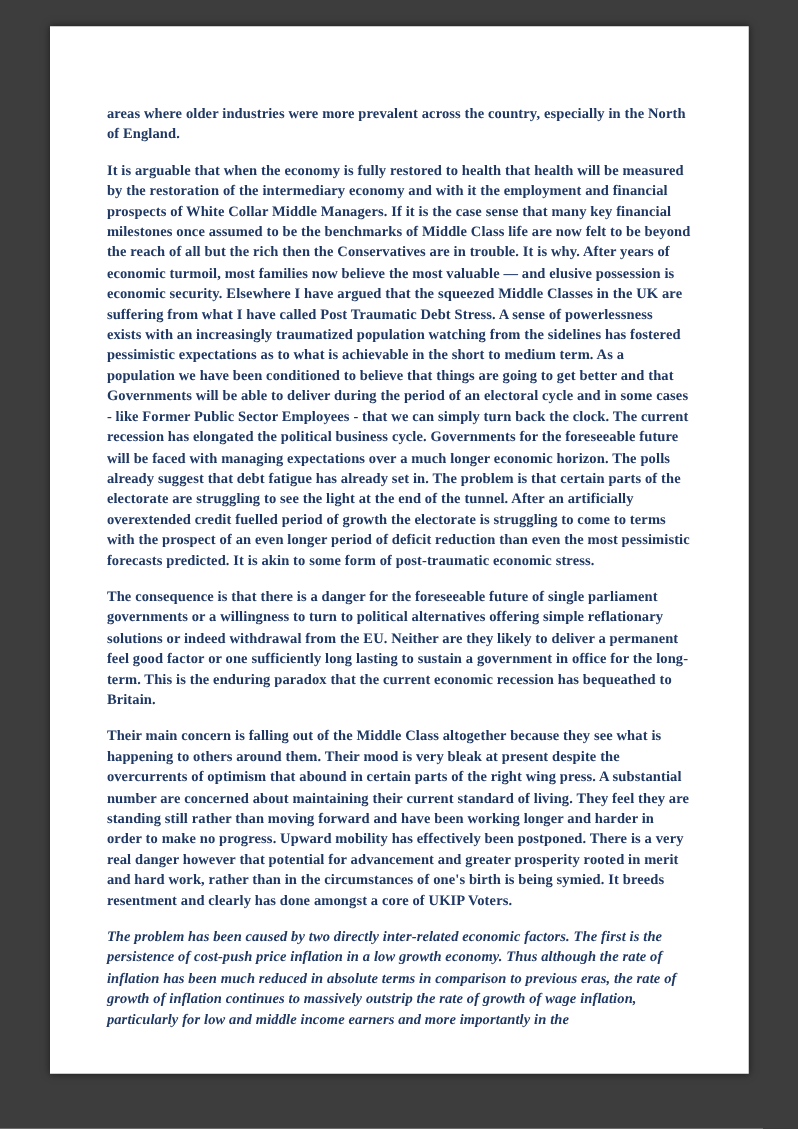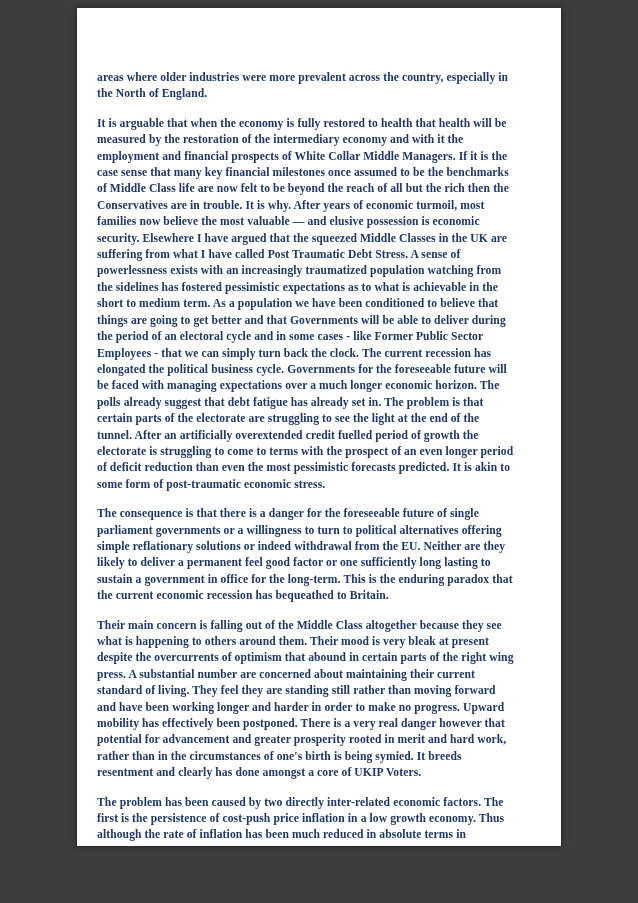--- a/index.html
+++ b/index.html
@@ -8,39 +8,40 @@
   }
   body {
     width: 638px;
     height: 903px;
     background: #3d3d3d;
     font-family: "Liberation Serif", "DejaVu Serif", serif;
     overflow: hidden;
   }
   .page {
     box-sizing: border-box;
-    width: 484px;
+    width: 559px;
     height: 838px;
-    margin: 8px auto 0 auto;
+    margin: 21px auto 0 auto;
     background: #ffffff;
     box-shadow: 0 0 6px rgba(0,0,0,0.55);
-    padding: 62px 46px 40px 20px;
+    padding: 62px 46px 40px 46px;
     overflow: hidden;
   }
   .doc-body p {
     margin: 0 0 13px 0;
     color: #1f3864;
     font-size: 11.6px;
     line-height: 16.4px;
     font-weight: bold;
     letter-spacing: 0.1px;
     text-align: left;
   }
   .doc-body p:last-child {
     margin-bottom: 0;
+    font-style: italic;
   }
 </style>
 </head>
 <body>
 
 <div class="page">
   <div class="doc-body">
     <p>areas where older industries were more prevalent across the country, especially in the North of England.</p>
     <p>It is arguable that when the economy is fully restored to health that health will be measured by the restoration of the intermediary economy and with it the employment and financial prospects of White Collar Middle Managers. If it is the case sense that many key financial milestones once assumed to be the benchmarks of Middle Class life are now felt to be beyond the reach of all but the rich then the Conservatives are in trouble. It is why. After years of economic turmoil, most families now believe the most valuable — and elusive possession is economic security. Elsewhere I have argued that the squeezed Middle Classes in the UK are suffering from what I have called Post Traumatic Debt Stress. A sense of powerlessness exists with an increasingly traumatized population watching from the sidelines has fostered pessimistic expectations as to what is achievable in the short to medium term. As a population we have been conditioned to believe that things are going to get better and that Governments will be able to deliver during the period of an electoral cycle and in some cases - like Former Public Sector Employees - that we can simply turn back the clock. The current recession has elongated the political business cycle. Governments for the foreseeable future will be faced with managing expectations over a much longer economic horizon. The polls already suggest that debt fatigue has already set in. The problem is that certain parts of the electorate are struggling to see the light at the end of the tunnel. After an artificially overextended credit fuelled period of growth the electorate is struggling to come to terms with the prospect of an even longer period of deficit reduction than even the most pessimistic forecasts predicted. It is akin to some form of post-traumatic economic stress.</p>
     <p>The consequence is that there is a danger for the foreseeable future of single parliament governments or a willingness to turn to political alternatives offering simple reflationary solutions or indeed withdrawal from the EU. Neither are they likely to deliver a permanent feel good factor or one sufficiently long lasting to sustain a government in office for the long-term. This is the enduring paradox that the current economic recession has bequeathed to Britain.</p>

